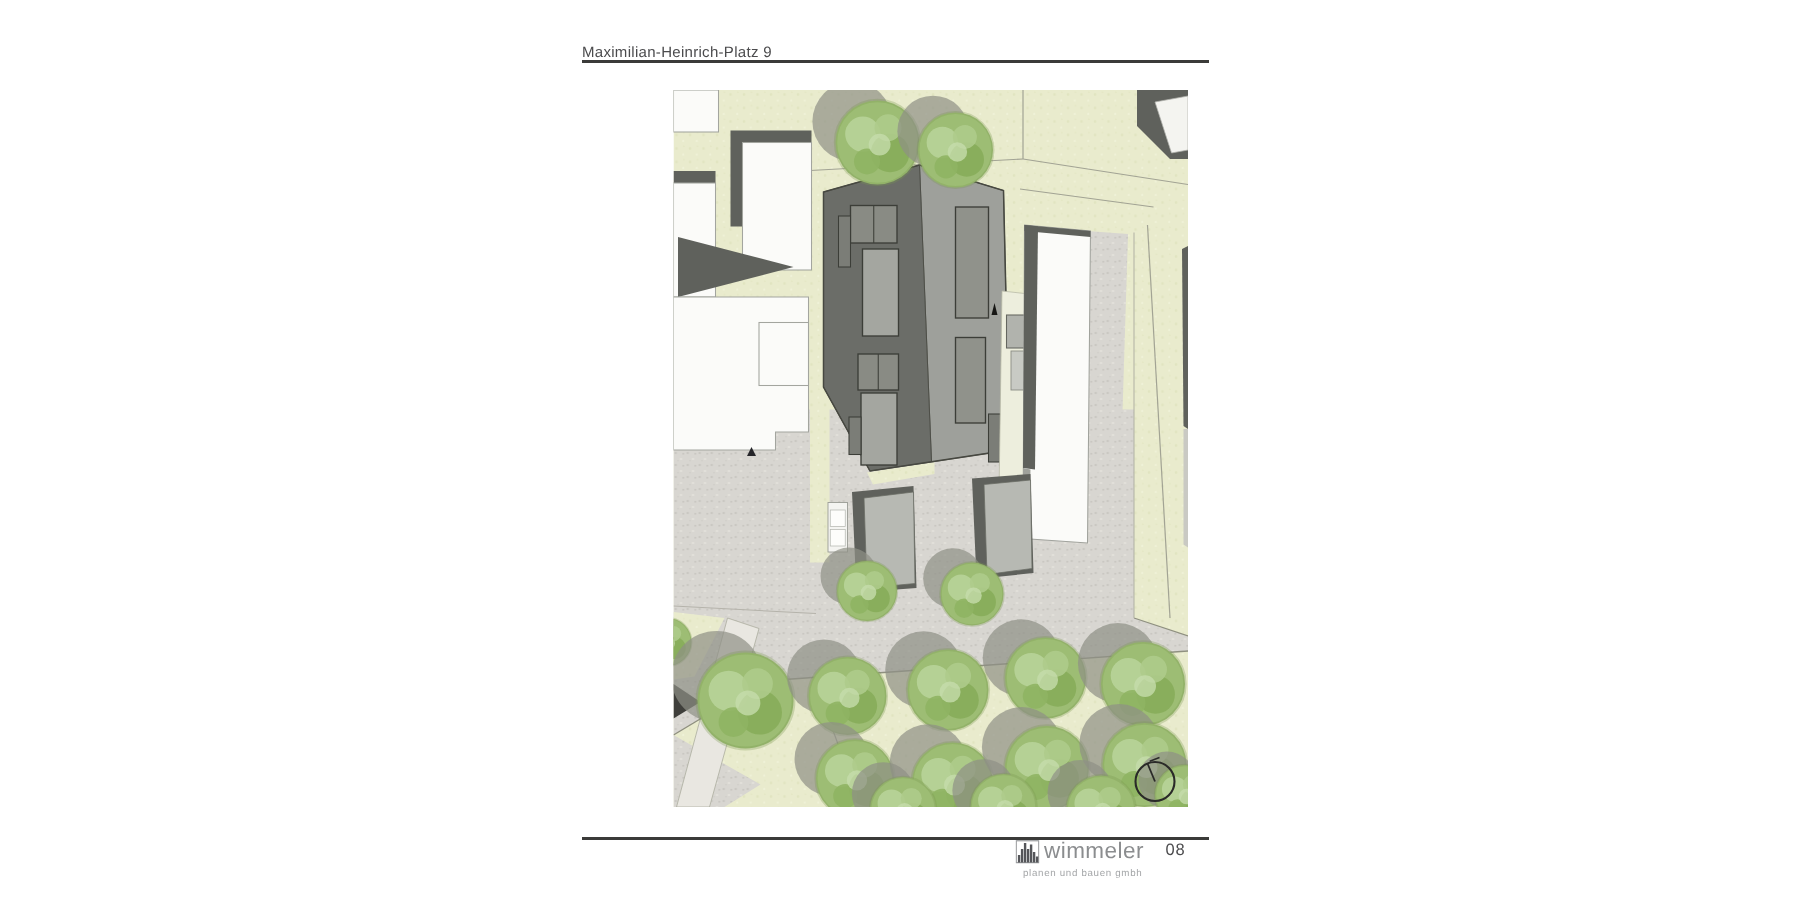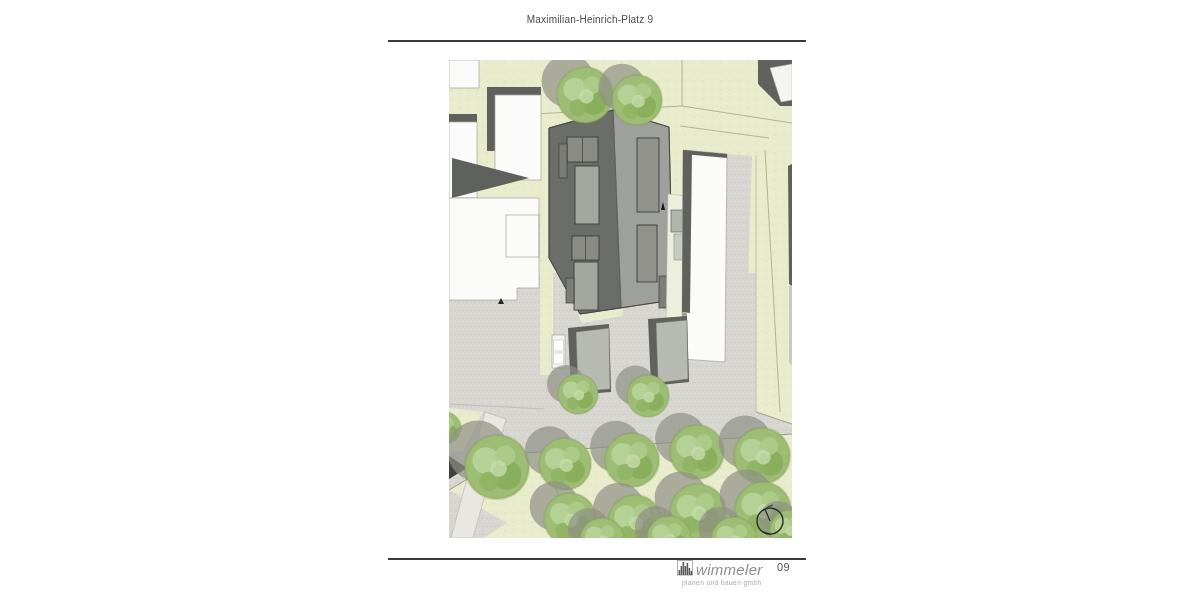--- a/index.html
+++ b/index.html
@@ -1,27 +1,27 @@
 <!DOCTYPE html>
 <html style="--grass: #e9ebcd; --grass-dot: #dfe2bd; --pave: #d8d6d1; --pave-dot: #c7c5bf; --dark-roof: #5f615c; --bldg-dark: #6b6d68; --bldg-light: #9ea09b; --white-bldg: #fbfbf9; --tree-base: #9dbd74; --tree-shadow: #8e9086; --line: #a2a394; --ink: #2a2a28;"><head>
 <meta charset="utf-8">
 <style>
   html,body{margin:0;padding:0;background:#ffffff;}
   body{width:1200px;height:600px;position:relative;overflow:hidden;
        font-family:"Liberation Sans",sans-serif;}
-  .header-address{position:absolute;left:388px;top:14px;width:404px;
-       text-align:center;font-size:10px;line-height:12.5px;color:#4b4b4d;
+  .header-address{position:absolute;left:388px;top:30px;width:404px;
+       text-align:left;font-size:10px;line-height:12.5px;color:#4b4b4d;
        letter-spacing:.2px;}
   .rule{position:absolute;left:388px;width:418px;height:2px;background:#3b3b39;}
   .rule.top{top:40px;}
   .rule.bottom{top:558px;}
   .plan-wrap{position:absolute;left:449px;top:60px;width:343px;height:478px;}
   .plan-wrap svg{display:block;}
   .logo{position:absolute;left:677px;top:560px;}
-  .logo-row{display:flex;align-items:flex-end;gap:3px;font-style:italic;}
+  .logo-row{display:flex;gap:3px;}
   .brand{font-size:15px;line-height:16px;color:#8b8d8f;letter-spacing:.3px;}
   .tagline{font-size:6.5px;color:#a4a6a8;letter-spacing:.45px;margin:1px 0 0 5px;white-space:nowrap;}
   .pagenum{position:absolute;left:777px;top:561px;font-size:11px;color:#4e4e50;letter-spacing:.5px;}
 </style>
 </head>
 <body>
 
 <div class="header-address">
   <div>Maximilian-Heinrich-Platz 9</div>
 </div>
@@ -192,13 +192,13 @@
         <rect x="9.6" y="3" width="1.6" height="12"></rect>
         <rect x="11.6" y="8" width="1.6" height="7"></rect>
         <rect x="13.6" y="11" width="1.6" height="4"></rect>
       </g>
     </svg>
     <span class="brand">wimmeler</span>
   </div>
   <div class="tagline">planen und bauen gmbh</div>
 </div>
 
-<div class="pagenum">09</div>
+<div class="pagenum">08</div>
 
 </body></html>

